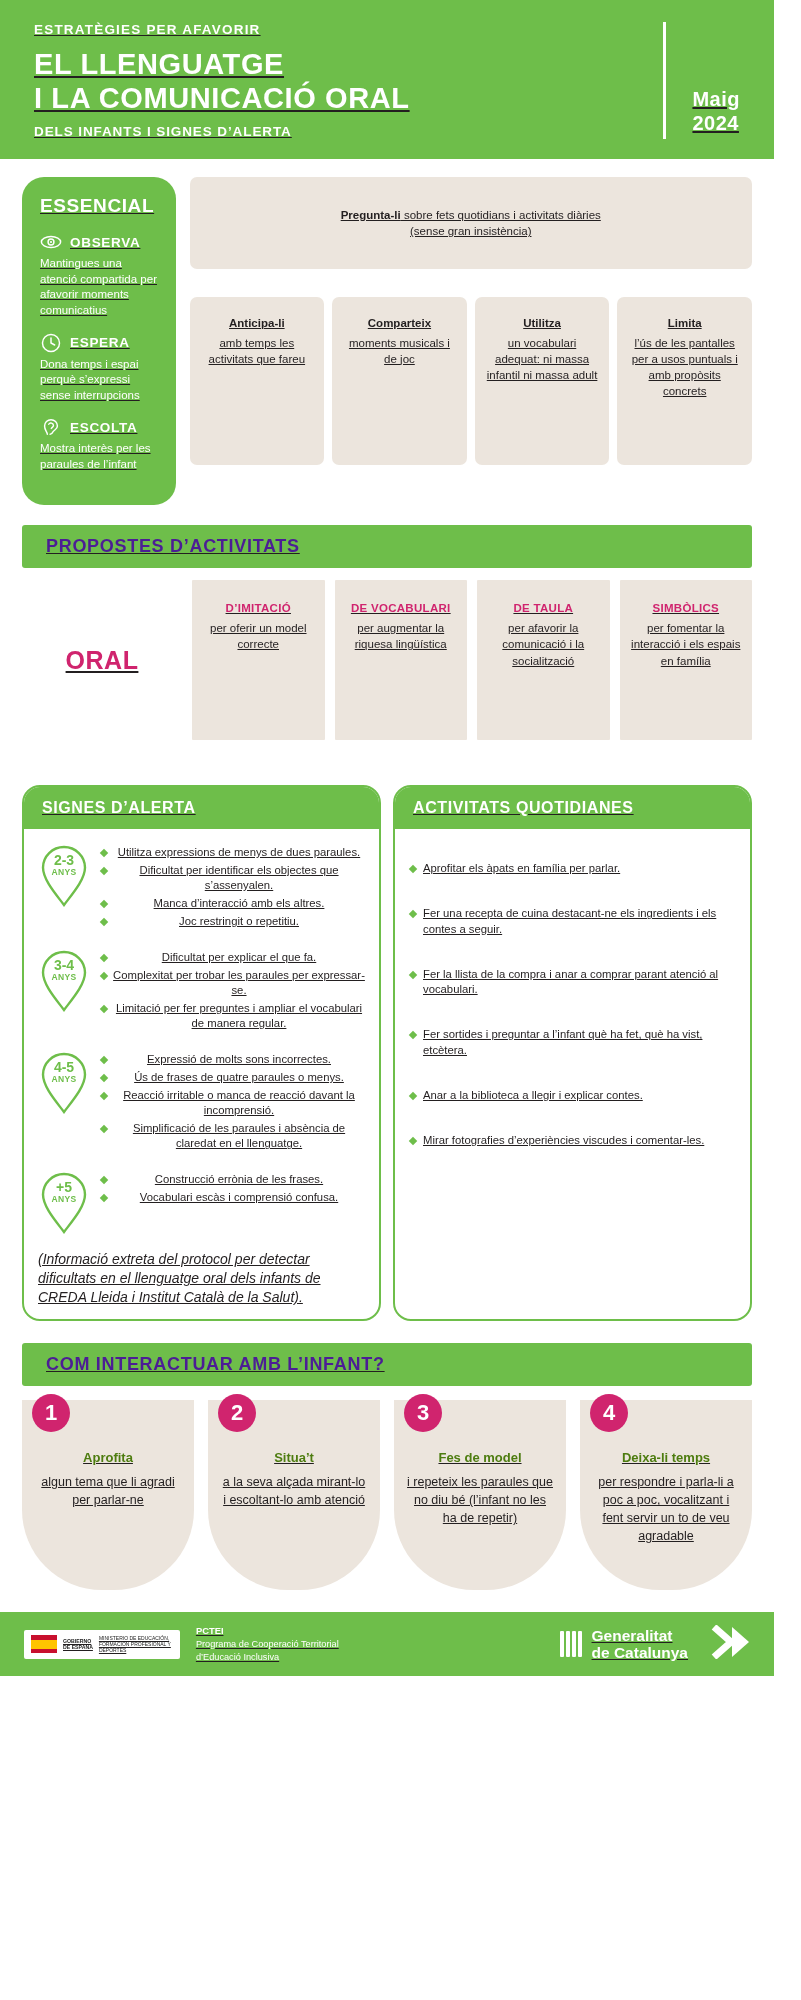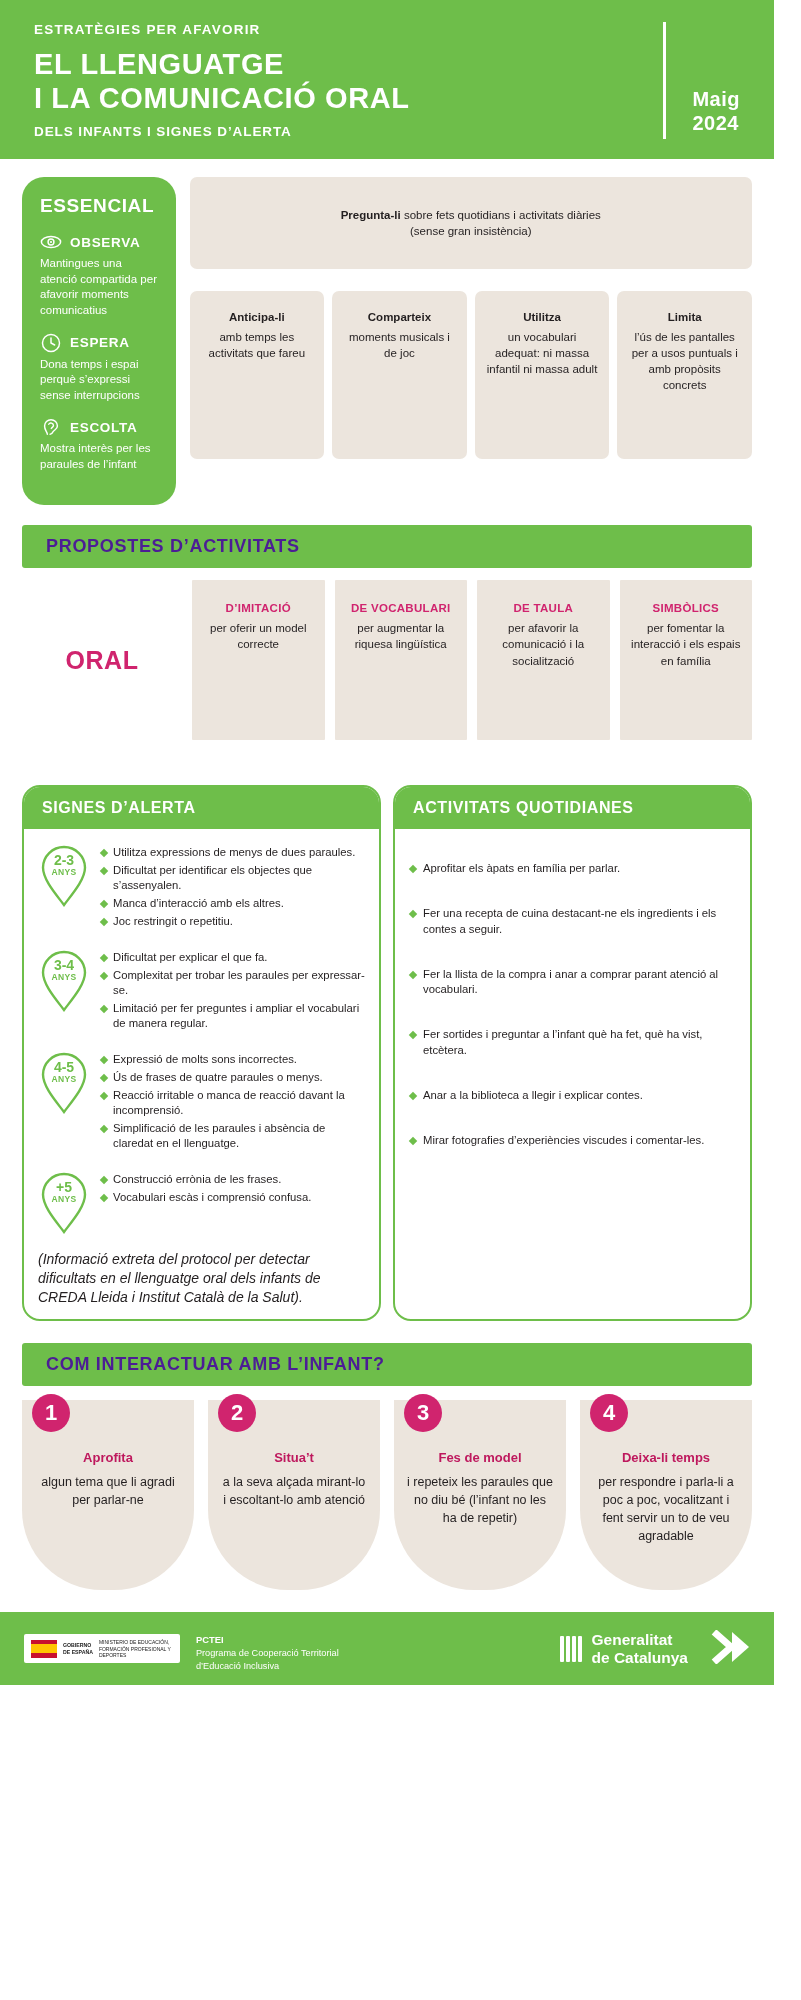--- a/index.html
+++ b/index.html
@@ -2,21 +2,21 @@
 <html><head>
 <meta charset="utf-8">
 <style>
   * { box-sizing: border-box; margin: 0; padding: 0; }
   body {
     width: 801px;
     background: #ffffff;
     font-family: "Liberation Sans", sans-serif;
     color: #231f20;
   }
-  .page { width: 774px; position: relative; }
+  .page { width: 774px; position: relative; text-decoration: underline; }
 
   
   .header {
     background: #6ebe4a;
     padding: 22px 34px 20px 34px;
     display: flex;
     align-items: stretch;
     color: #ffffff;
   }
   .header-left { flex: 1 1 auto; }
@@ -90,21 +90,21 @@
     line-height: 1.4;
     min-height: 92px;
     display: flex;
     flex-direction: column;
     justify-content: center;
   }
   .pregunta b { font-weight: bold; }
   .cards4 {
     display: flex;
     gap: 8px;
-    margin-top: 22px;
+    margin-top: 28px;
     align-items: center;
   }
   .card4 {
     flex: 1 1 0;
     background: #ece5dd;
     border-radius: 7px;
     padding: 18px 10px;
     text-align: center;
     font-size: 11.5px;
     line-height: 1.4;
@@ -198,21 +198,21 @@
   .pin .pin-txt {
     position: absolute;
     top: 10px; left: 0; width: 52px;
     text-align: center;
     color: #6ebe4a;
     font-weight: bold;
     line-height: 1.05;
   }
   .pin .pin-age { font-size: 14px; }
   .pin .pin-unit { font-size: 8.5px; letter-spacing: 0.4px; }
-  .bullets { flex: 1 1 auto; padding-top: 2px; }
+  .bullets { flex: 1 1 auto; padding-top: 2px; text-align: center; }
   .bullets li {
     list-style: none;
     font-size: 11.3px;
     line-height: 1.33;
     margin-bottom: 3px;
     padding-left: 13px;
     position: relative;
   }
   .bullets li::before {
     content: "";
@@ -272,21 +272,21 @@
     border-radius: 50%;
     background: #d0246e;
     color: #ffffff;
     font-size: 22px;
     font-weight: bold;
     display: flex;
     align-items: center;
     justify-content: center;
   }
   .step-title {
-    color: #be185d;
+    color: #4d7c0f;
     font-weight: bold;
     font-size: 13px;
     margin-top: 36px;
     margin-bottom: 8px;
   }
   .step-body { font-size: 12.5px; line-height: 1.45; }
 
   
   .footer {
     margin-top: 22px;
@@ -306,21 +306,21 @@
     gap: 6px;
   }
   .gob-flag { width: 26px; height: 18px; background: #c8102e; position: relative; }
   .gob-flag::after {
     content: "";
     position: absolute; left: 0; top: 4.5px;
     width: 26px; height: 9px; background: #ffc400;
   }
   .gob-txt { font-size: 5px; line-height: 1.25; color: #1a1a1a; }
   .gob-txt b { display: block; font-size: 5.2px; }
-  .pctei { font-size: 9.2px; line-height: 1.45; margin-top: 9px; }
+  .pctei { font-size: 9.2px; line-height: 1.45; }
   .pctei b { display: block; font-size: 9.4px; }
   .gencat { margin-left: auto; display: flex; align-items: center; gap: 10px; }
   .gencat-mark { display: flex; gap: 2px; }
   .gencat-mark i { display: block; width: 4px; height: 26px; background: #ffffff; border-radius: 1px; }
   .gencat-txt { font-size: 15.5px; font-weight: bold; line-height: 1.12; }
   .chev { margin-left: 12px; }
 </style>
 </head>
 <body>
 

